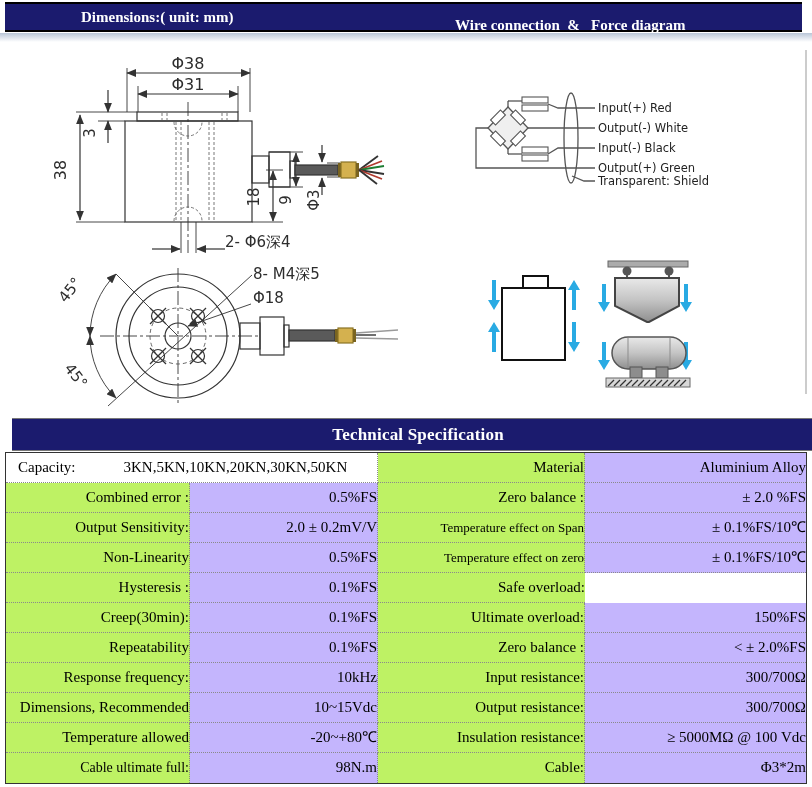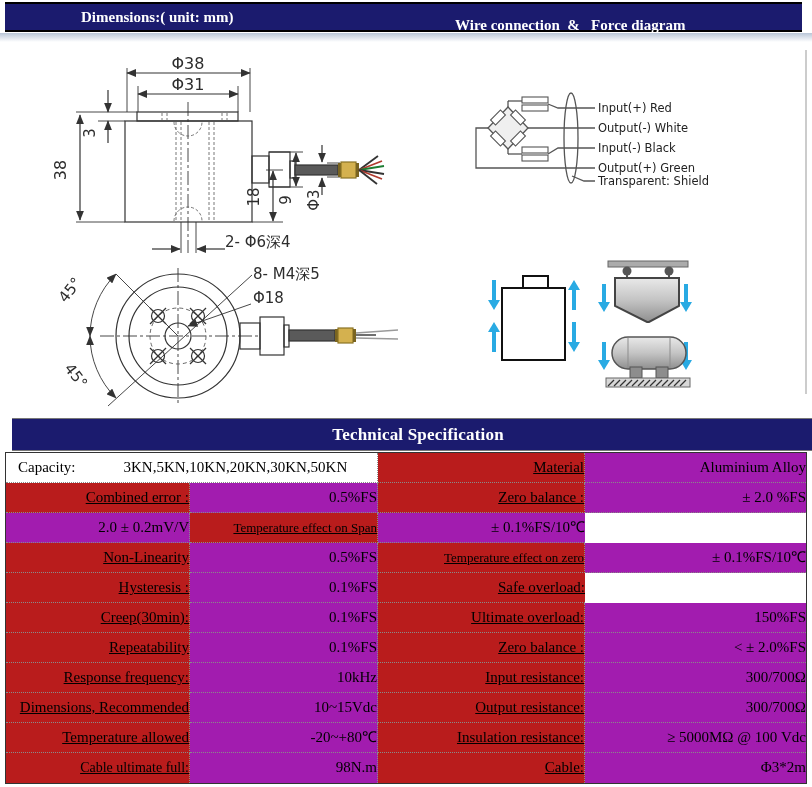--- a/index.html
+++ b/index.html
@@ -39,22 +39,22 @@
     position:absolute;left:5px;top:452px;width:800px;
     border:1px solid #333;background:#fff;
   }
   .trow{display:grid;grid-template-columns:184px 188px 207px 221px;height:30px;text-align:right;}
   .trow.merged{grid-template-columns:372px 207px 221px;}
   .cell{
     box-sizing:border-box;border-right:1px dotted #8a8a8a;border-bottom:1px dotted #8a8a8a;
     line-height:29px;font-size:15px;color:#000;padding-left:12px;
     white-space:nowrap;overflow:hidden;
   }
-  .cell.lab{background:#b91c1c;text-decoration:underline;}
-  .cell.val{background:#a21caf;}
+  .cell.lab{background:#bef264;}
+  .cell.val{background:#c4b5fd;}
   .cell.cond{font-size:13px;}
   .trow .cell:last-child{border-right:none;}
   .trow:last-child .cell{border-bottom:none;}
   .capacity-flex{display:flex;background:#fff;}
   .capacity-flex .cap-val{margin-left:48px;}
 </style>
 </head>
 <body>
 
 <div class="topbar">
@@ -325,20 +325,21 @@
     <div class="cell val">Aluminium Alloy</div>
   </div>
 
   <div class="trow">
     <div class="cell lab">Combined error :</div>
     <div class="cell val">0.5%FS</div>
     <div class="cell lab">Zero balance :</div>
     <div class="cell val">± 2.0 %FS</div>
   </div>
   <div class="trow">
+    <div class="cell lab">Output Sensitivity:</div>
     <div class="cell val">2.0 ± 0.2mV/V</div>
     <div class="cell lab cond">Temperature effect on Span</div>
     <div class="cell val">± 0.1%FS/10℃</div>
   </div>
   <div class="trow">
     <div class="cell lab">Non-Linearity</div>
     <div class="cell val">0.5%FS</div>
     <div class="cell lab cond">Temperature effect on zero</div>
     <div class="cell val">± 0.1%FS/10℃</div>
   </div>

